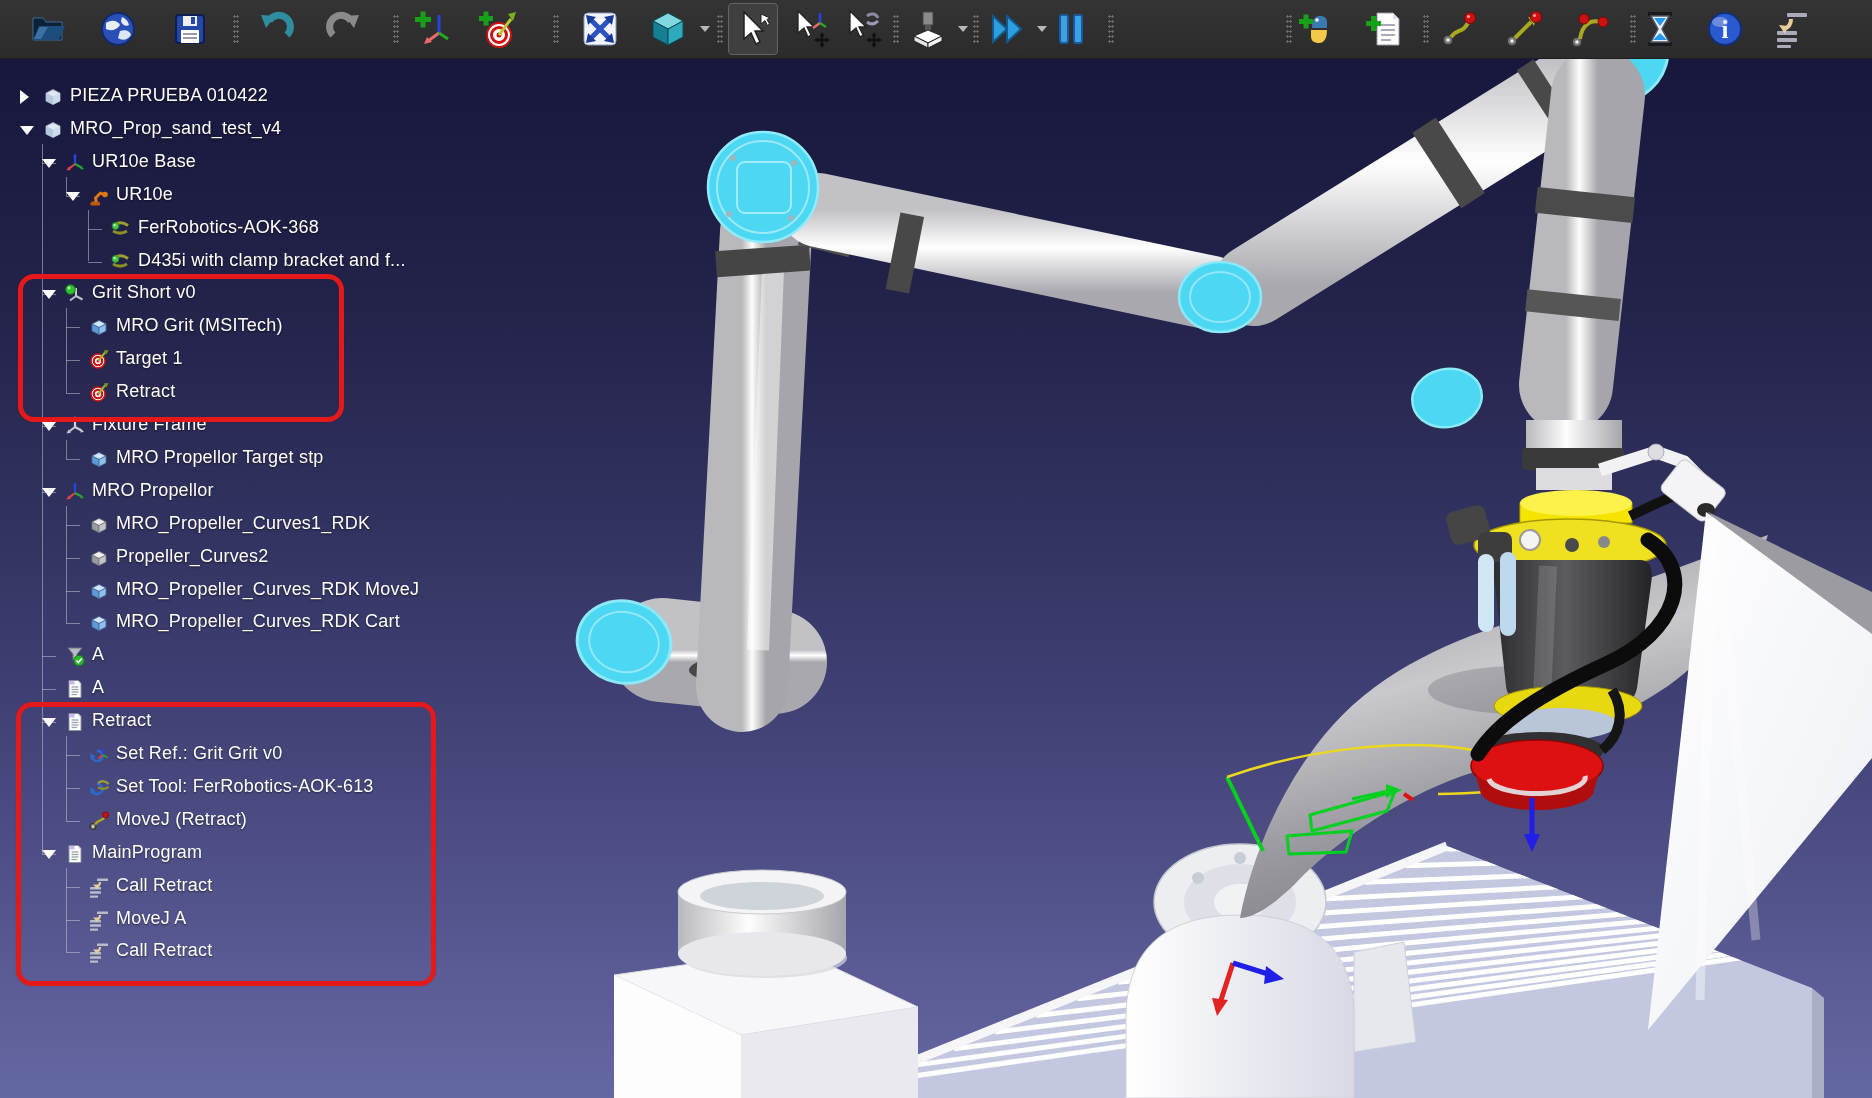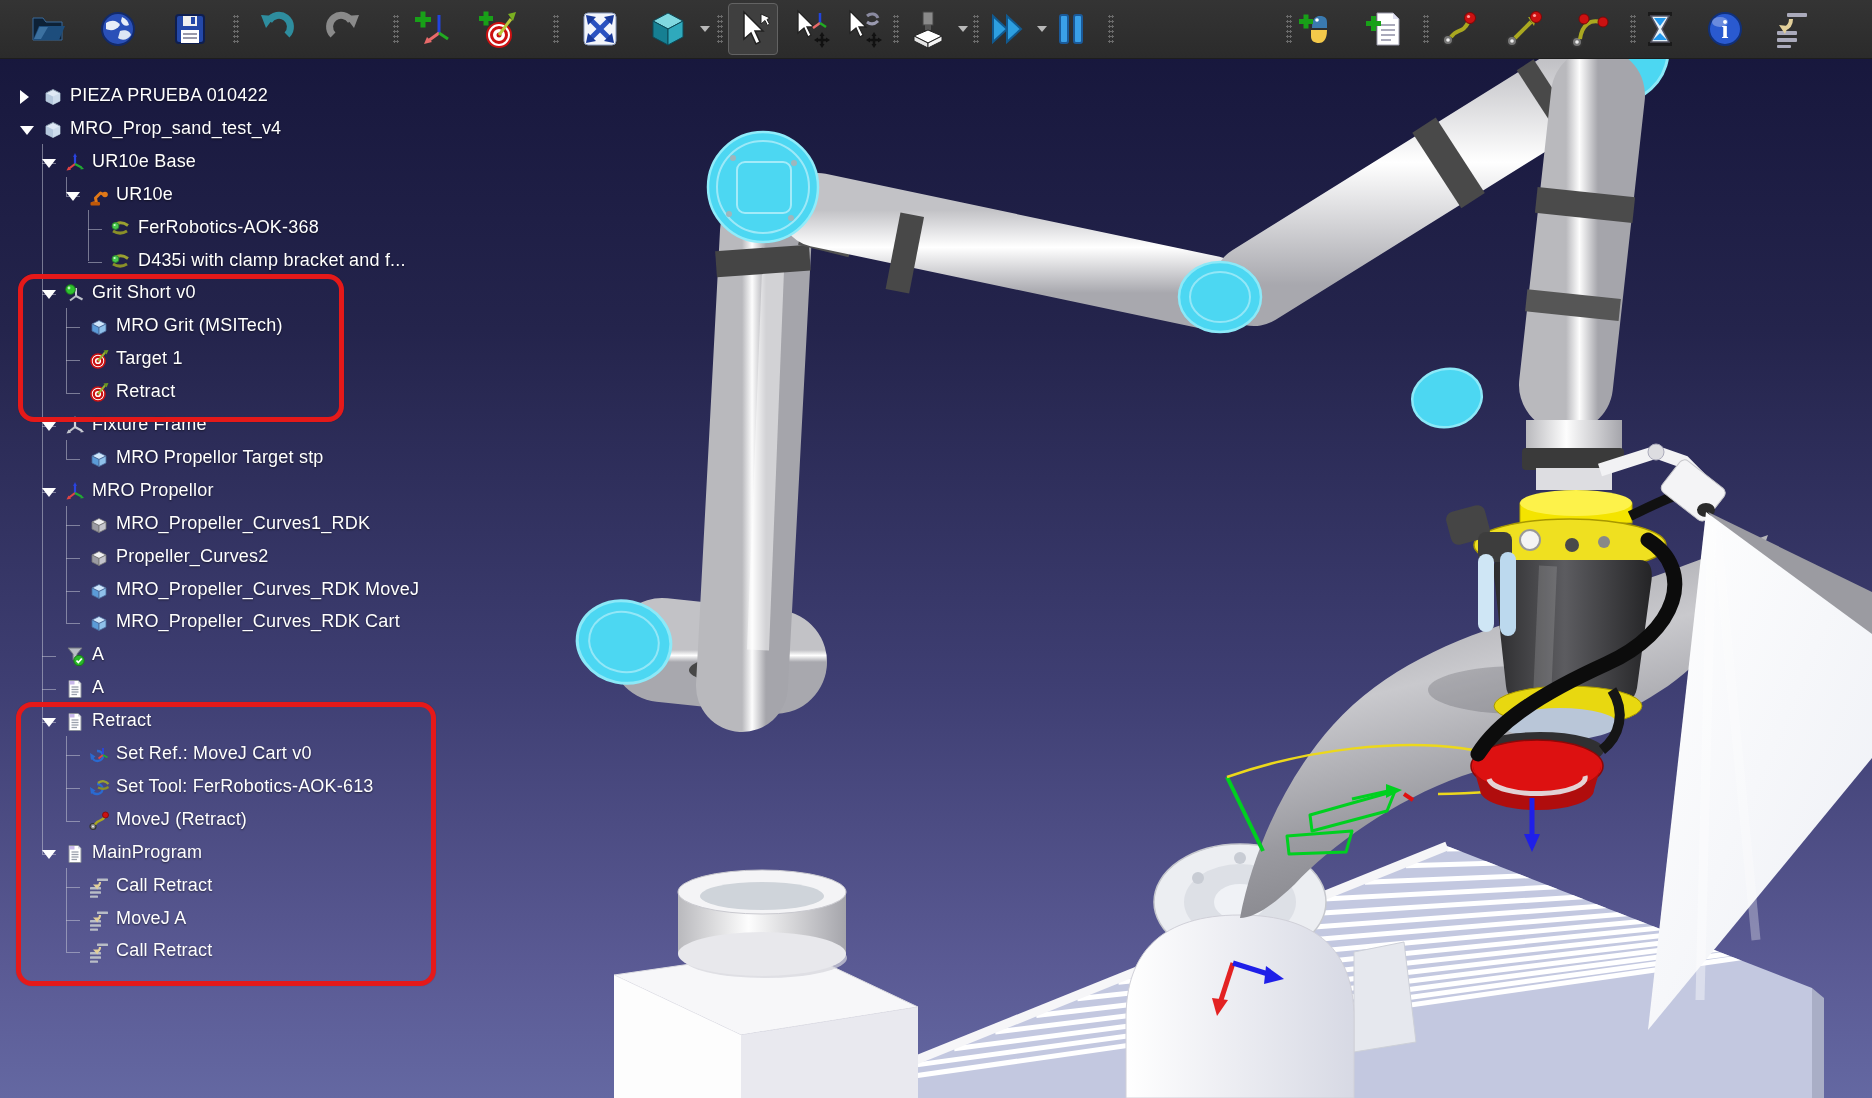--- a/index.html
+++ b/index.html
@@ -754,21 +754,21 @@
       <div class="trow" style="top: 648.1px; left: 0px;"></div>
       <span class="ticon" style="position: absolute; left: 88px; top: 686px;">
         <svg viewBox="0 0 22 22">
           <path d="M4,13 a5.5,5 0 1 0 5,-6" fill="none" stroke="#2a6ad0" stroke-width="2.4"></path>
           <polygon points="2,9 7.5,12.5 3,16" fill="#2a6ad0"></polygon>
           <line x1="15" y1="4" x2="15" y2="11" stroke="#2a44e0" stroke-width="1.8"></line>
           <line x1="15" y1="11" x2="10.5" y2="14.5" stroke="#e04444" stroke-width="1.8"></line>
           <line x1="15" y1="11" x2="19.5" y2="13.5" stroke="#22aa33" stroke-width="1.8"></line>
         </svg>
       </span>
-      <span class="tlabel" style="position: absolute; left: 116px; top: 685px;">Set Ref.: MoveJ Cart v0</span>
+      <span class="tlabel" style="position: absolute; left: 116px; top: 685px;">Set Ref.: Grit Grit v0</span>
       <div class="trow" style="top: 681px; left: 0px;"></div>
       <span class="ticon" style="position: absolute; left: 88px; top: 718.9px;">
         <svg viewBox="0 0 22 22">
           <path d="M4,14 a5.5,5 0 1 0 5,-7" fill="none" stroke="#2a6ad0" stroke-width="2.4"></path>
           <polygon points="2,10 7.5,13.5 3,17" fill="#2a6ad0"></polygon>
           <path d="M10,6 C14,3 18,4 20.5,7" stroke="#9aa030" stroke-width="2.2" fill="none"></path>
           <path d="M10,10.5 C14,12.5 17.5,12 20.5,10" stroke="#8a9028" stroke-width="2.2" fill="none"></path>
         </svg>
       </span>
       <span class="tlabel" style="position: absolute; left: 116px; top: 717.9px;">Set Tool: FerRobotics-AOK-613</span>

